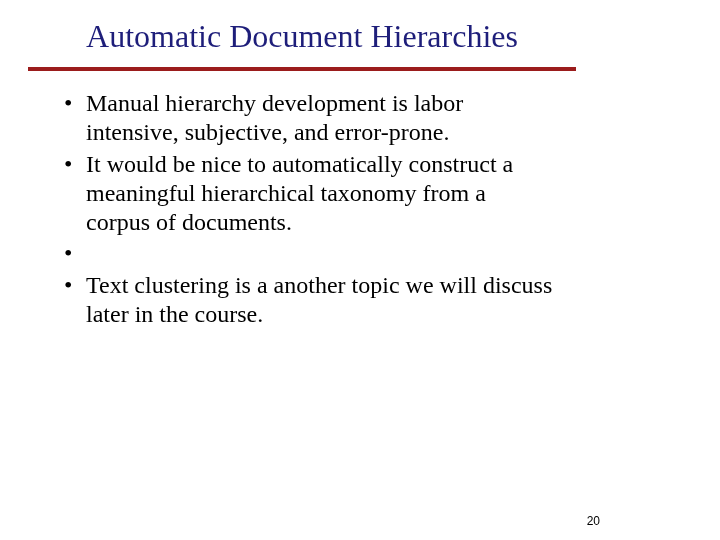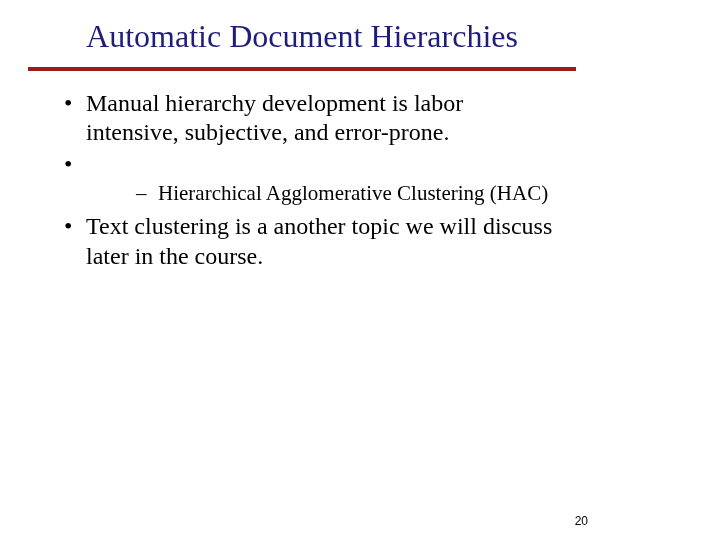--- a/index.html
+++ b/index.html
@@ -62,40 +62,38 @@
     text-indent: -22px;
   }
   ul.level2 > li::before {
     content: "–";
     display: inline-block;
     width: 22px;
     text-indent: 0;
   }
   .pagenum {
     position: absolute;
-    right: 16px;
+    right: 4px;
     bottom: 12px;
     font-size: 12px;
     font-family: Arial, Helvetica, sans-serif;
     color: #000000;
   }
 </style>
 </head>
 <body>
 
 <div class="slide">
   <div class="title">Automatic Document Hierarchies</div>
   <div class="rule"></div>
 
   <div class="content">
     <ul class="level1">
       <li><span>Manual hierarchy development is labor intensive, subjective, and error-prone.</span></li>
+      <li><span>It would be nice to automatically construct a meaningful hierarchical taxonomy from a corpus of documents.</span></li>
       <li>
-        <ul class="level2">
-          <li><span>Hierarchical Agglomerative Clustering (HAC)</span></li>
-        </ul>
       </li>
       <li><span>Text clustering is a another topic we will discuss later in the course.</span></li>
     </ul>
   </div>
 
   <div class="pagenum">20</div>
 </div>
 
 </body></html>

